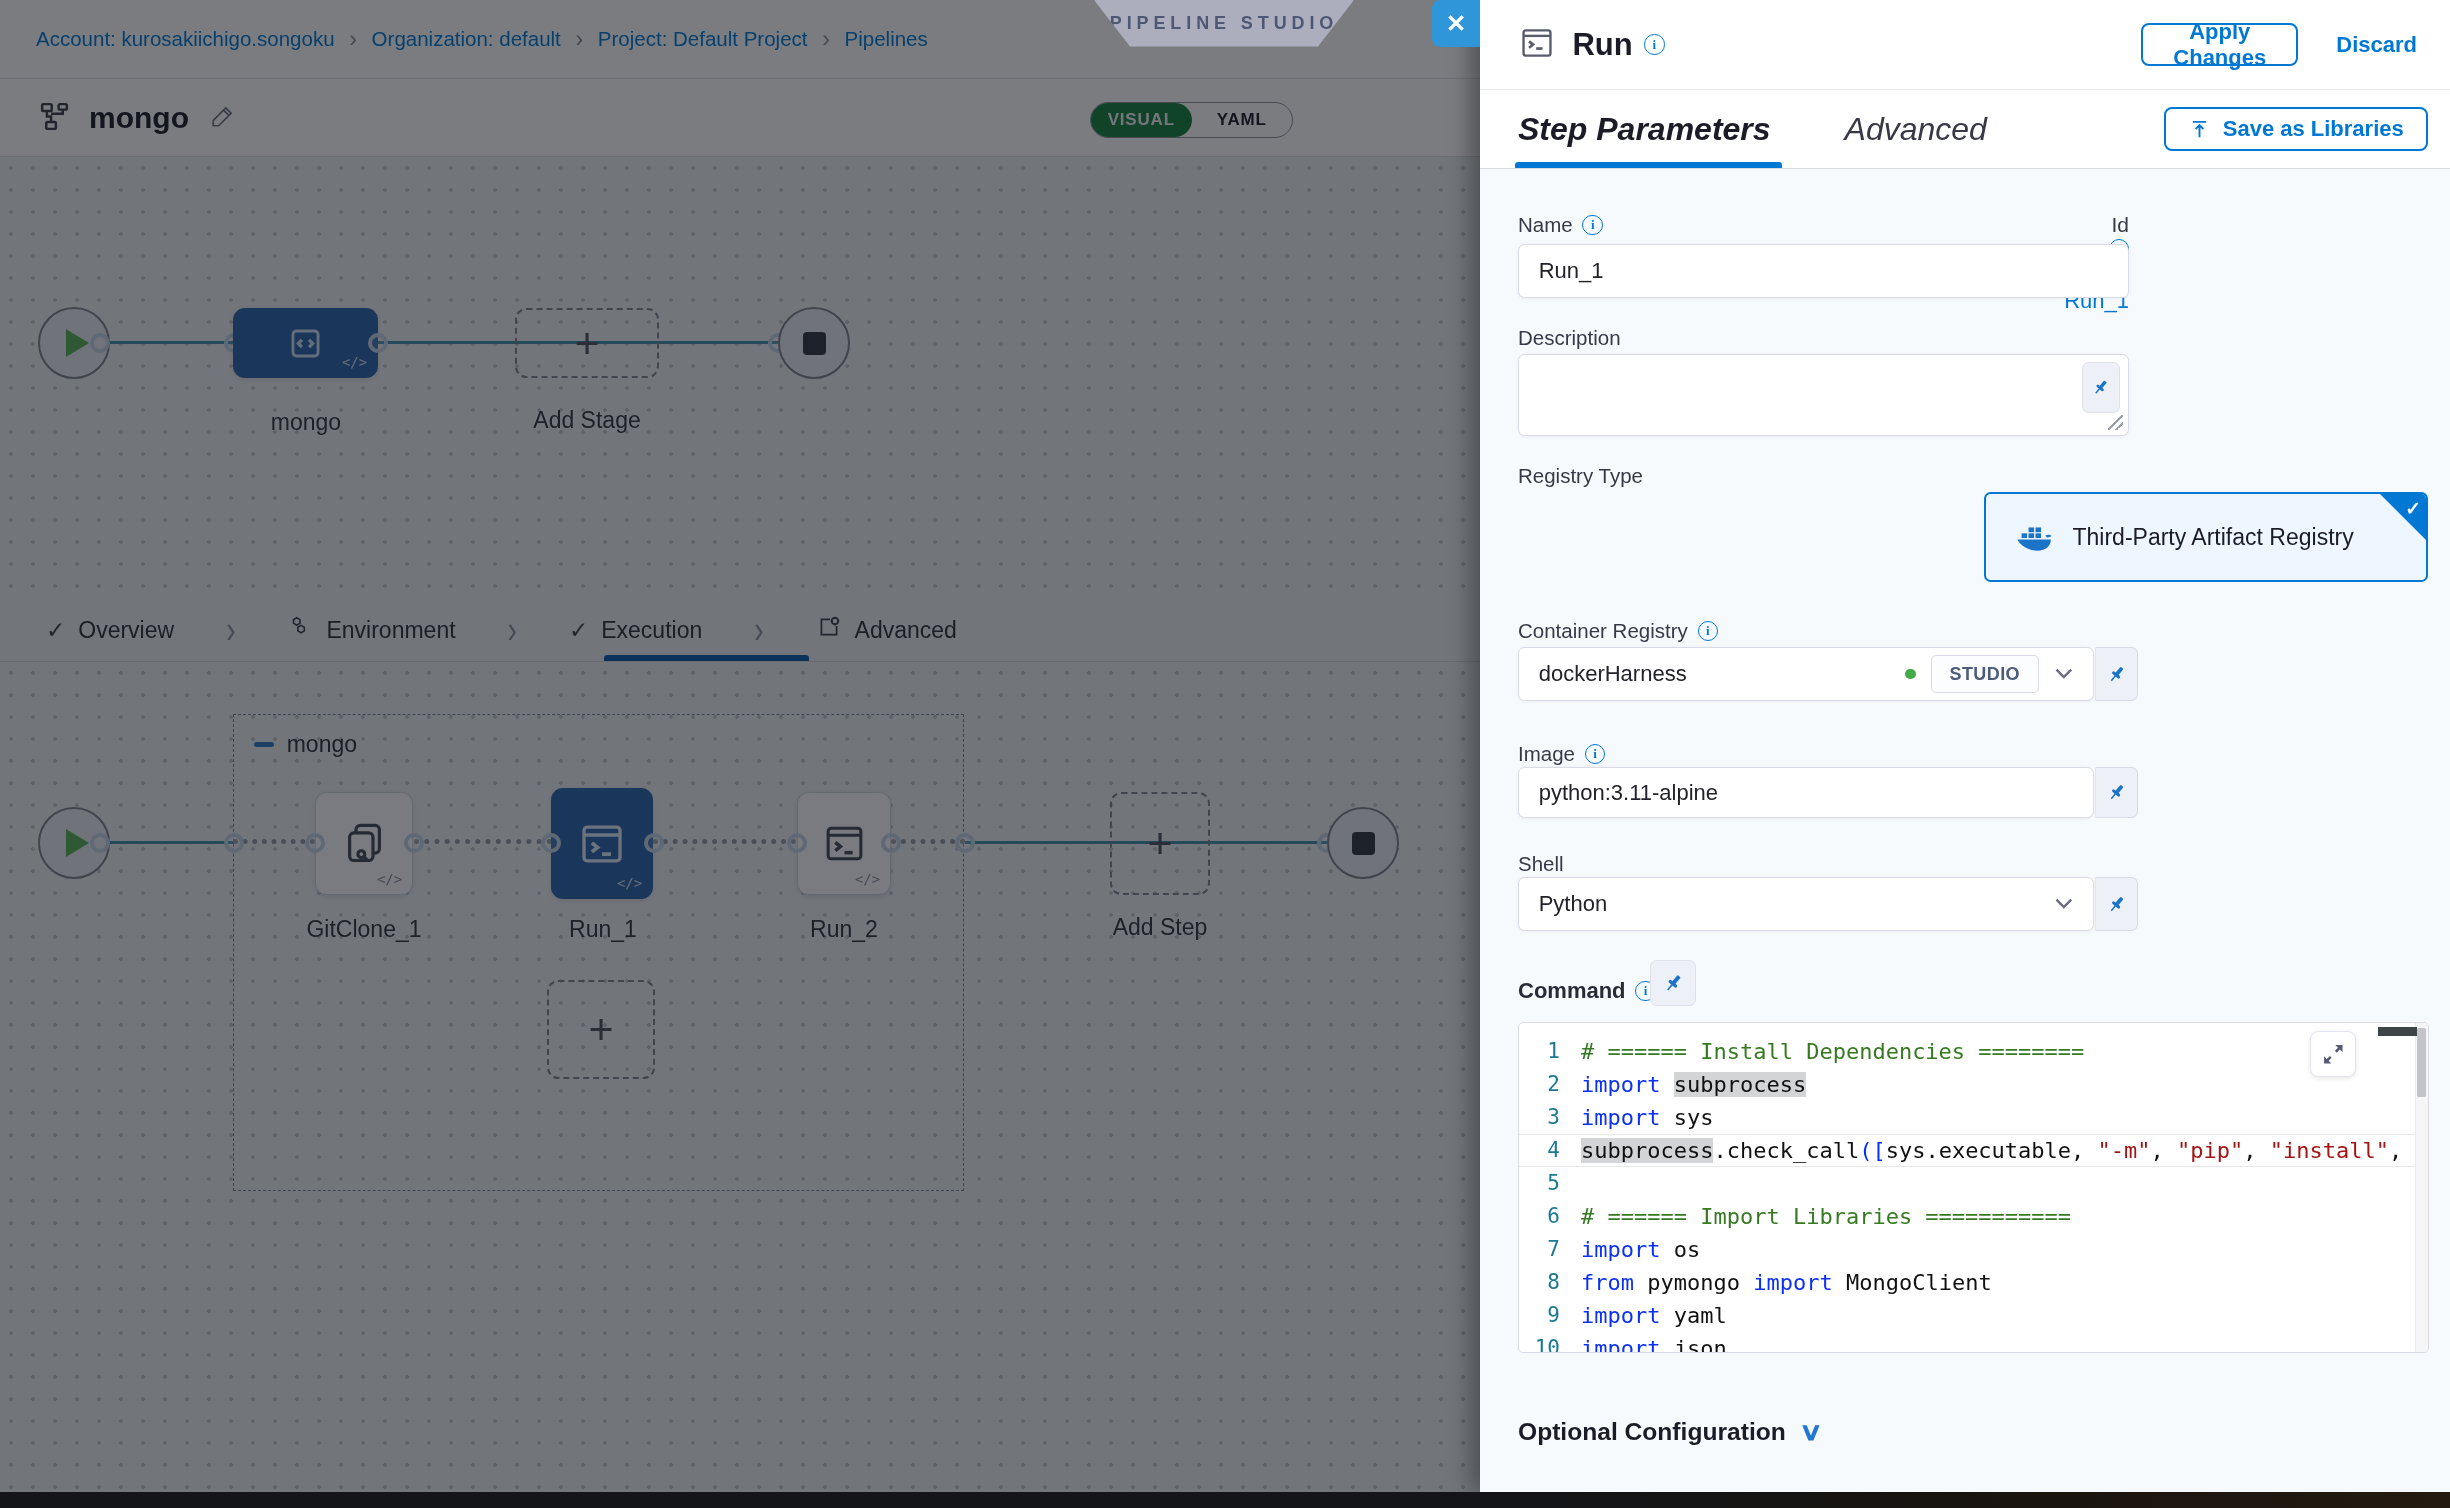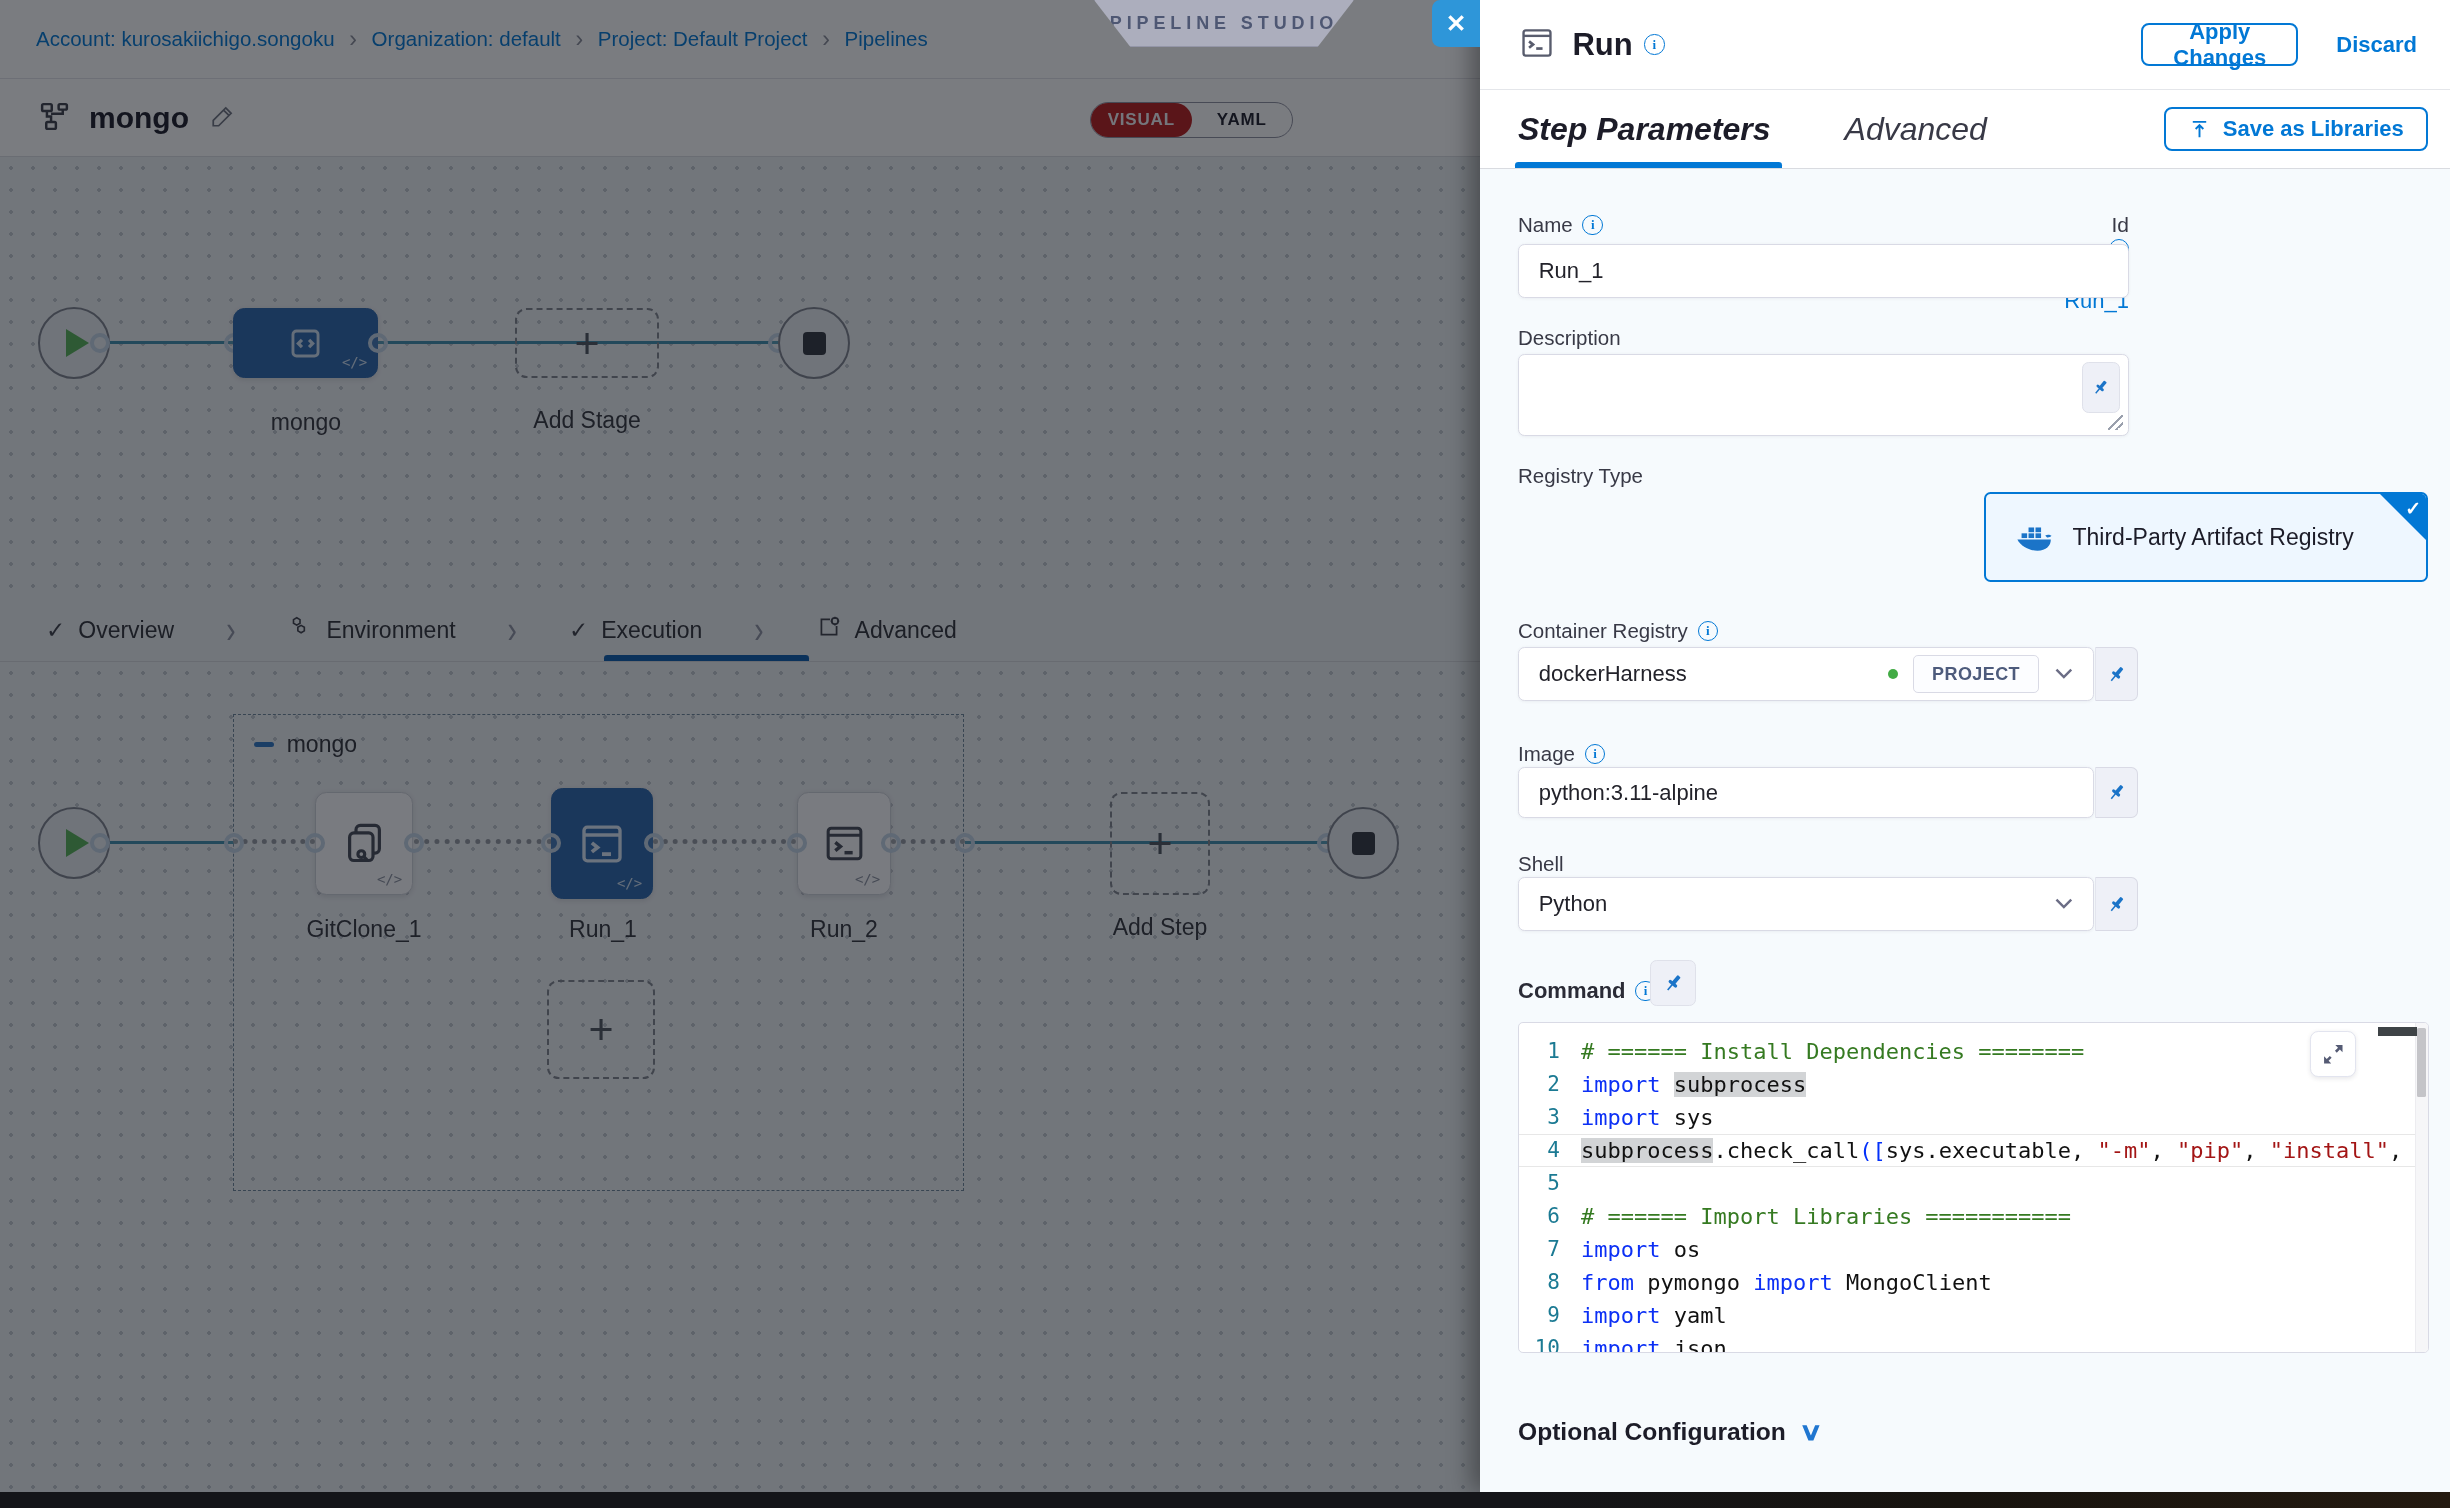--- a/index.html
+++ b/index.html
@@ -9,21 +9,21 @@
   
   #studio { position:absolute; left:0; top:0; width:1480px; height:1492px; background:#eef1f4; }
   .breadcrumb-row { position:absolute; left:0; top:0; width:1480px; height:78px; background:#ffffff; display:flex; align-items:center; padding-left:36px; }
   .crumb { color:#0278d5; font-size:20.5px; }
   .crumb-sep { color:#8a8d99; font-size:23px; margin:0 14.7px; }
   .title-row { position:absolute; left:0; top:78px; width:1480px; height:79px; background:#ffffff; border-top:0.8px solid #e2e3e8; border-bottom:0.8px solid #dcdee3; display:flex; align-items:center; padding-left:38px; }
   .pipeline-title { font-size:30px; font-weight:700; color:#1c1c28; margin-left:18px; }
   .pencil { margin-left:21px; }
   .view-toggle { position:absolute; left:1090px; top:102px; width:203px; height:36px; border:1.6px solid #8f90a0; border-radius:19.7px; display:flex; background:transparent; }
   .toggle-seg { flex:1; display:flex; align-items:center; justify-content:center; font-size:17px; font-weight:700; letter-spacing:0.8px; color:#1c1c28; border-radius:18px; }
-  .toggle-seg.active { background:#b91c1c; color:#f2f2f5; }
+  .toggle-seg.active { background:#15803d; color:#f2f2f5; }
 
   .canvas { position:absolute; left:0; background:#eef1f4;
     background-image:radial-gradient(#c2c7cf 1.8px, transparent 2.1px); background-size:22px 22px; }
   #canvas1 { top:157px; width:1480px; height:441px; }
   #canvas2 { top:662px; width:1480px; height:830px; }
 
   .tabs-row { position:absolute; left:0; top:599px; width:1480px; height:63px; background:#eef1f4; border-bottom:0.8px solid #d8dade; display:flex; align-items:center; padding-left:46px; }
   .stage-tab { display:flex; align-items:center; gap:13px; font-size:23px; color:#2f3138; position:relative; height:100%; }
   .stage-tab .tick { font-size:23px; color:#3c3e48; }
   .tab-sep { color:#8f93a3; font-size:28px; margin:0 52px; font-weight:400; transform:scaleY(1.4); }
@@ -364,21 +364,21 @@
       </div>
 
       <div class="fld-label" style="left:38px; top:450px;">
         <span>Container Registry</span>
           <span class="info">i</span>
       </div>
       <div style="position:absolute; left:38px; top:478px; width:620px; height:54px;">
         <div class="input" style="left:0; top:0; width:576px; height:54px; gap:14.7px;">
           <span style="flex:1;">dockerHarness</span>
           <span class="scope-dot"></span>
-          <span class="scope-badge">PROJECT</span>
+          <span class="scope-badge">STUDIO</span>
           <svg class="chev" width="19.7" height="11.5" viewBox="0 0 24 14" fill="none" stroke="#6b6d85" stroke-width="3">
               <path d="M3 2l9 9 9-9"></path>
             </svg>
         </div>
         <div class="pin-attach" style="right:0;">
           <svg width="23" height="23" viewBox="0 0 24 24" fill="#1b74c8">
               <g transform="rotate(40 12 12)">
                 <rect x="10" y="3" width="4" height="10" rx="1"></rect>
                 <rect x="7" y="11" width="10" height="3.2" rx="1.6"></rect>
                 <rect x="11.2" y="13.5" width="1.6" height="7"></rect>

